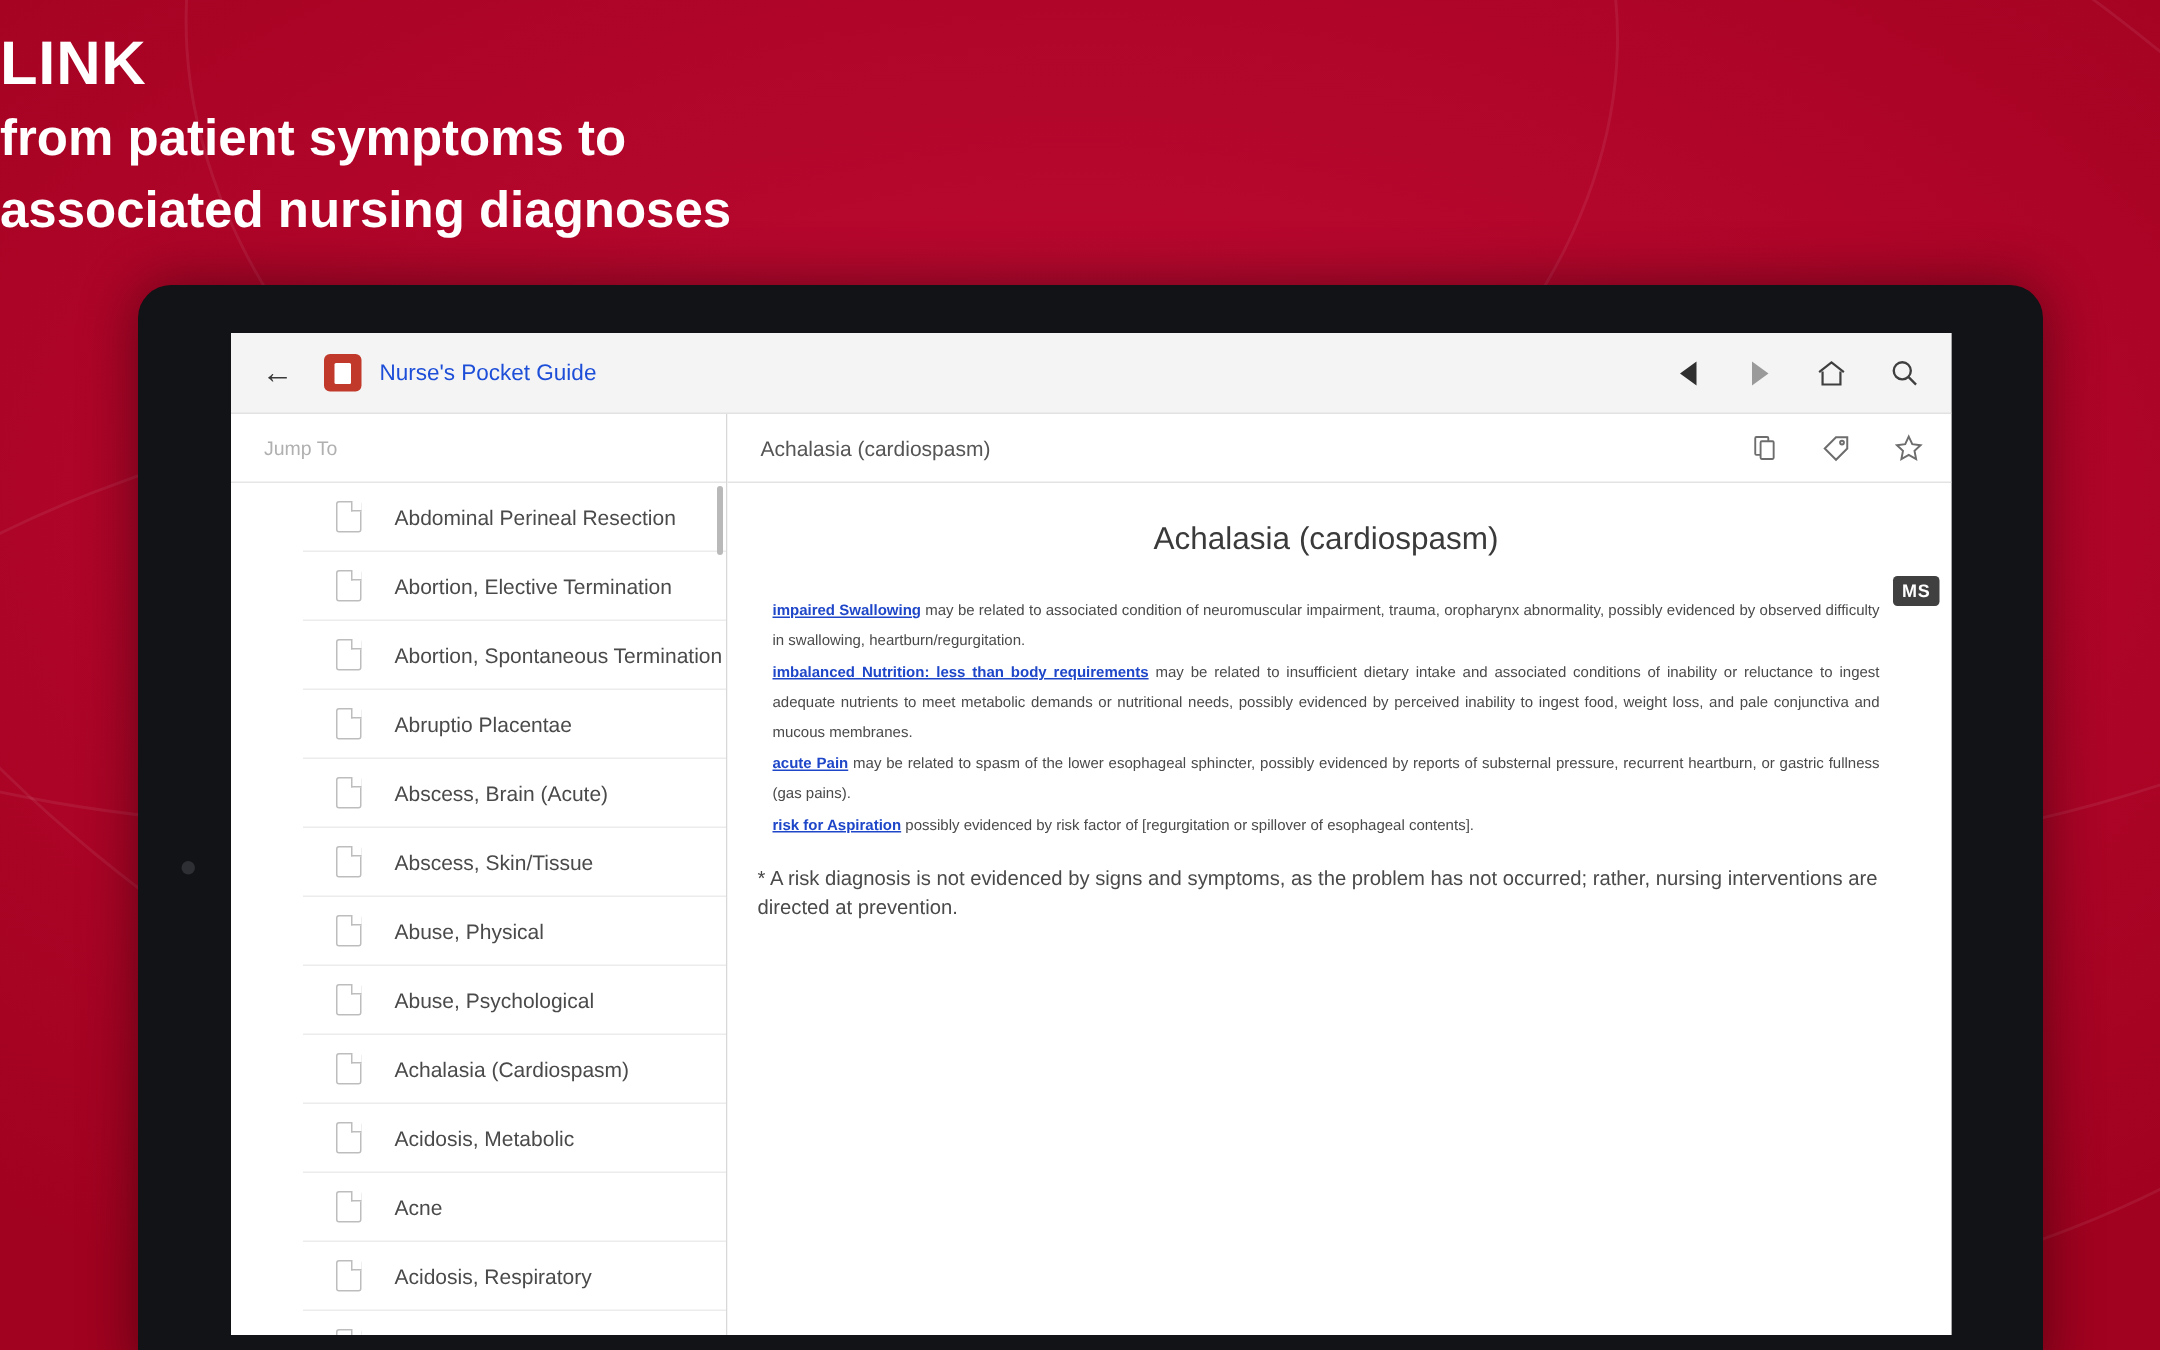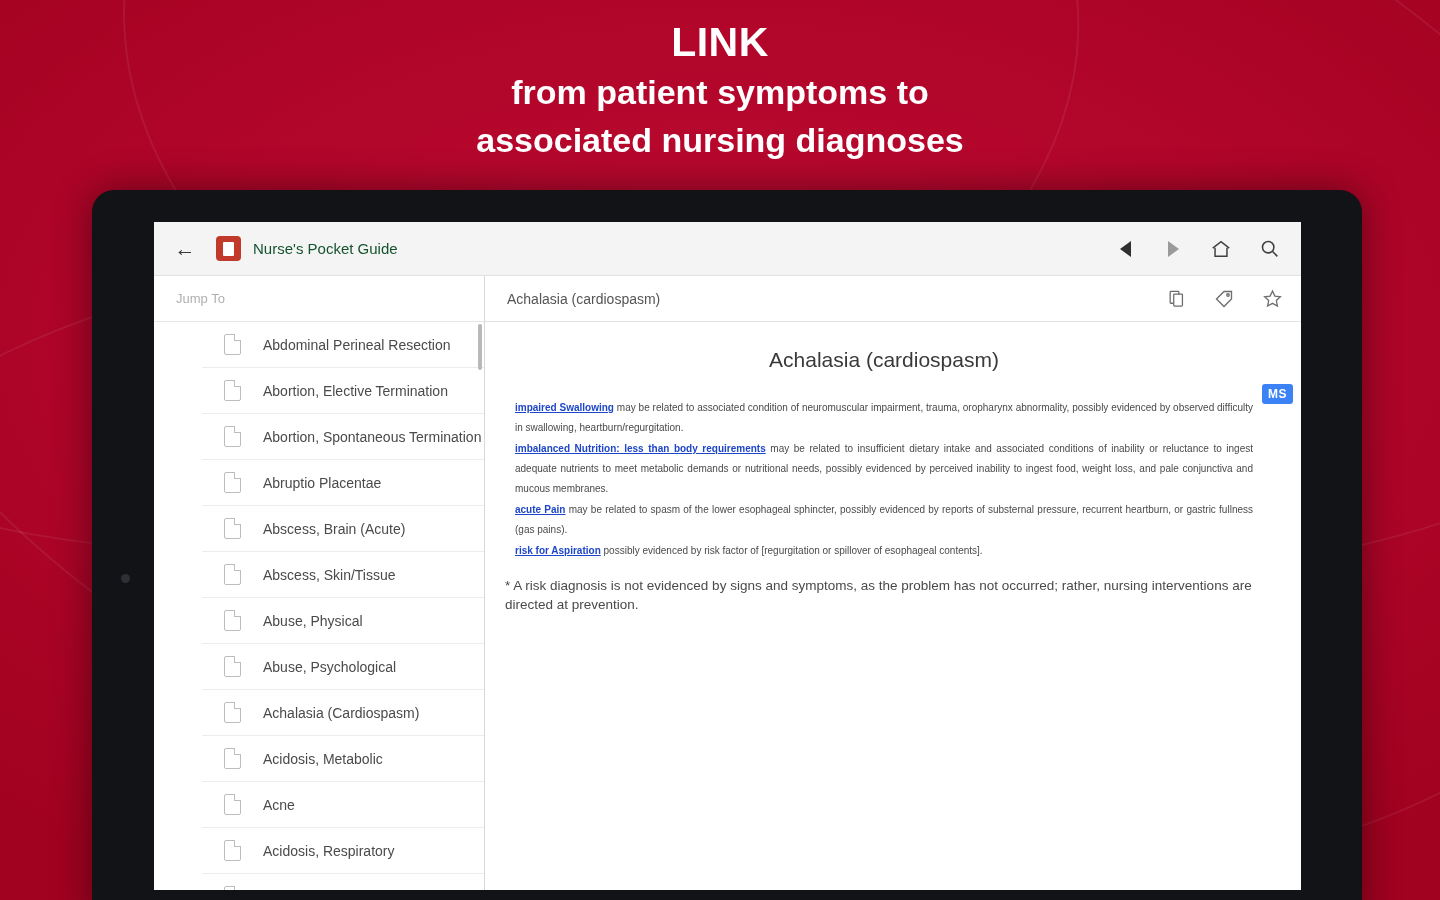--- a/index.html
+++ b/index.html
@@ -31,21 +31,20 @@
   .s2 { width: 1700px; height: 1000px; left: 120px;  top: -430px; transform: rotate(6deg); }
   .s3 { width: 1300px; height: 760px;  left: -260px; top: 260px;  transform: rotate(-4deg); }
   .s4 { width: 1900px; height: 1100px; left: -200px; top: -250px; transform: rotate(14deg); }
 
   
   .promo-text {
     position: absolute;
     top: 16px;
     left: 0;
     width: 1440px;
-    text-align: center;
     color: #ffffff;
     z-index: 5;
   }
   .promo-line1 {
     font-size: 41px;
     font-weight: bold;
     letter-spacing: 0.5px;
     line-height: 52px;
   }
   .promo-line2 {
@@ -125,21 +124,21 @@
   .app-logo::after {
     content: "";
     width: 11px;
     height: 14px;
     background: #ffffff;
     border-radius: 1px;
   }
   .app-title {
     margin-left: 12px;
     font-size: 15px;
-    color: #14532d;
+    color: #1d4ed8;
   }
   .appbar-right {
     margin-left: auto;
     display: flex;
     align-items: center;
     gap: 24px;
     padding-right: 6px;
   }
   .appbar-right .ic {
     width: 24px;
@@ -277,21 +276,21 @@
   .article-title {
     text-align: center;
     font-size: 21px;
     color: #3a3a3a;
     margin-bottom: 26px;
   }
   .ms-badge {
     position: absolute;
     right: 8px;
     top: 62px;
-    background: #3b82f6;
+    background: #404040;
     color: #ffffff;
     font-size: 12px;
     font-weight: bold;
     padding: 3px 6px;
     border-radius: 3px;
     letter-spacing: 0.5px;
   }
   .para {
     font-size: 10px;
     line-height: 20px;

